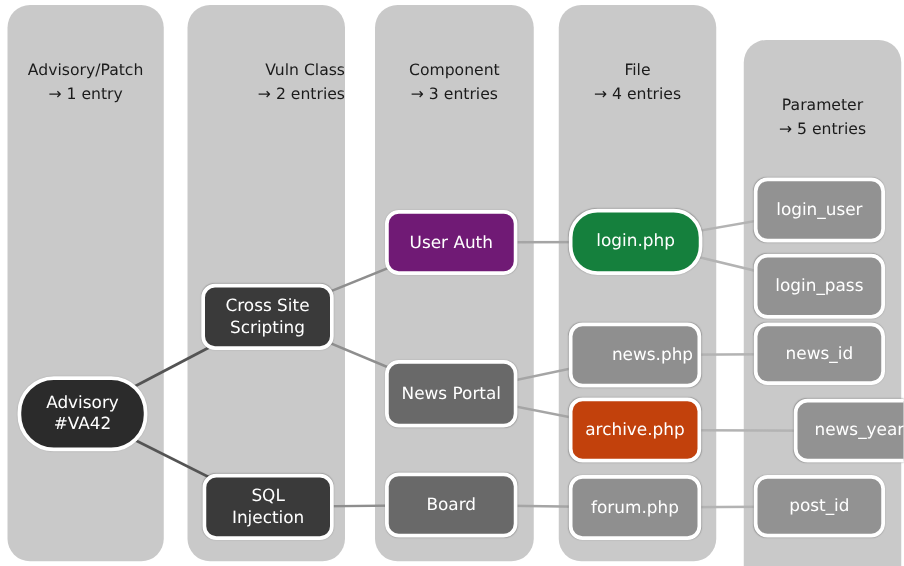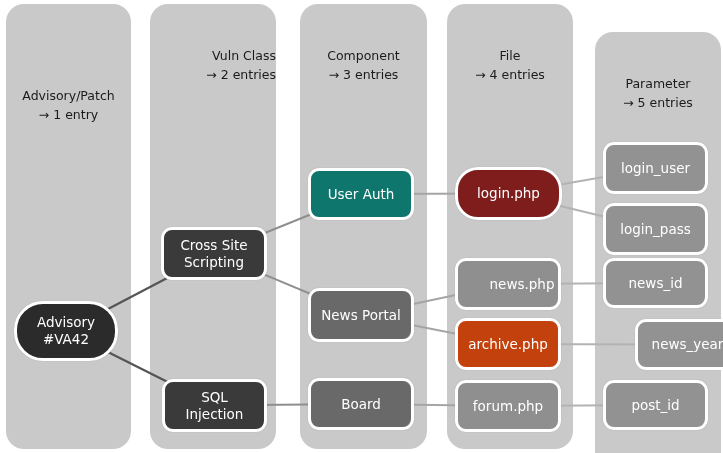--- a/index.html
+++ b/index.html
@@ -55,21 +55,21 @@
     white-space: pre-line;
     box-shadow: 0 0 1px rgba(0,0,0,0.25);
   }
 </style>
 </head>
 <body>
 
 <div class="stage">
 
   <div class="column" style="left: 6px; width: 125px; background: rgb(201, 201, 201);">
-    <div class="col-header" style="color: rgb(27, 27, 27); margin-top: 40px;">
+    <div class="col-header" style="color: rgb(27, 27, 27);">
       <span class="col-title">Advisory/Patch</span>
       <span class="col-sub">→ 1 entry</span>
     </div>
   </div>
 
   <div class="column" style="left: 150px; width: 126px; background: rgb(201, 201, 201);">
     <div class="col-header" style="color: rgb(27, 27, 27); text-align: right;">
       <span class="col-title">Vuln Class</span>
       <span class="col-sub">→ 2 entries</span>
     </div>
@@ -112,24 +112,24 @@
       <line x1="508" y1="344" x2="655.5" y2="344.5" stroke="#b3b3b3" stroke-width="2"></line>
       <line x1="508" y1="406" x2="655.5" y2="405" stroke="#b3b3b3" stroke-width="2"></line>
     </svg>
   <div id="nodes">
       <div class="node" style="left: 14px; top: 301px; width: 104px; height: 60px; background: rgb(43, 43, 43); border-color: rgb(255, 255, 255); color: rgb(255, 255, 255); border-radius: 29px;">Advisory
 #VA42</div>
       <div class="node" style="left: 161px; top: 227px; width: 106px; height: 53px; background: rgb(58, 58, 58); border-color: rgb(255, 255, 255); color: rgb(255, 255, 255);">Cross Site
 Scripting</div>
       <div class="node" style="left: 162px; top: 379px; width: 105px; height: 53px; background: rgb(58, 58, 58); border-color: rgb(255, 255, 255); color: rgb(255, 255, 255);">SQL
 Injection</div>
-      <div class="node" style="left: 308px; top: 168px; width: 106px; height: 52px; background: #0f766e; border-color: rgb(255, 255, 255); color: rgb(255, 255, 255);">User Auth</div>
+      <div class="node" style="left: 308px; top: 168px; width: 106px; height: 52px; background: #701a75; border-color: rgb(255, 255, 255); color: rgb(255, 255, 255);">User Auth</div>
       <div class="node" style="left: 308px; top: 288px; width: 106px; height: 54px; background: rgb(105, 105, 105); border-color: rgb(255, 255, 255); color: rgb(255, 255, 255);">News Portal</div>
       <div class="node" style="left: 308px; top: 378px; width: 106px; height: 52px; background: rgb(105, 105, 105); border-color: rgb(255, 255, 255); color: rgb(255, 255, 255);">Board</div>
-      <div class="node" style="left: 455px; top: 167px; width: 107px; height: 53px; background: #7f1d1d; border-color: rgb(255, 255, 255); color: rgb(255, 255, 255); border-radius: 23px;">login.php</div>
+      <div class="node" style="left: 455px; top: 167px; width: 107px; height: 53px; background: #15803d; border-color: rgb(255, 255, 255); color: rgb(255, 255, 255); border-radius: 23px;">login.php</div>
       <div class="node" style="left: 455px; top: 258px; width: 106px; height: 52px; background: rgb(143, 143, 143); border-color: rgb(255, 255, 255); color: rgb(255, 255, 255); padding-left: 28px;">news.php</div>
       <div class="node" style="left: 455px; top: 318px; width: 106px; height: 52px; background: #c2410c; border-color: rgb(255, 255, 255); color: rgb(255, 255, 255);">archive.php</div>
       <div class="node" style="left: 455px; top: 380px; width: 106px; height: 52px; background: rgb(143, 143, 143); border-color: rgb(255, 255, 255); color: rgb(255, 255, 255);">forum.php</div>
       <div class="node" style="left: 603px; top: 142px; width: 105px; height: 52px; background: rgb(146, 146, 146); border-color: rgb(255, 255, 255); color: rgb(255, 255, 255);">login_user</div>
       <div class="node" style="left: 603px; top: 203px; width: 105px; height: 52px; background: rgb(146, 146, 146); border-color: rgb(255, 255, 255); color: rgb(255, 255, 255);">login_pass</div>
       <div class="node" style="left: 603px; top: 258px; width: 105px; height: 50px; background: rgb(146, 146, 146); border-color: rgb(255, 255, 255); color: rgb(255, 255, 255);">news_id</div>
       <div class="node" style="left: 635px; top: 319px; width: 105px; height: 51px; background: rgb(146, 146, 146); border-color: rgb(255, 255, 255); color: rgb(255, 255, 255);">news_year</div>
       <div class="node" style="left: 603px; top: 380px; width: 105px; height: 50px; background: rgb(146, 146, 146); border-color: rgb(255, 255, 255); color: rgb(255, 255, 255);">post_id</div>
     </div>
 

